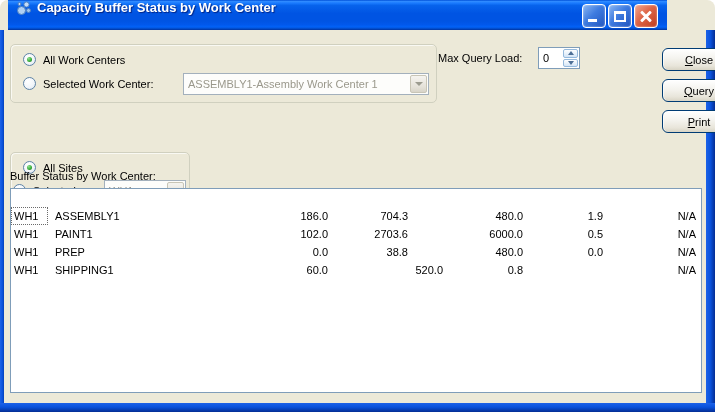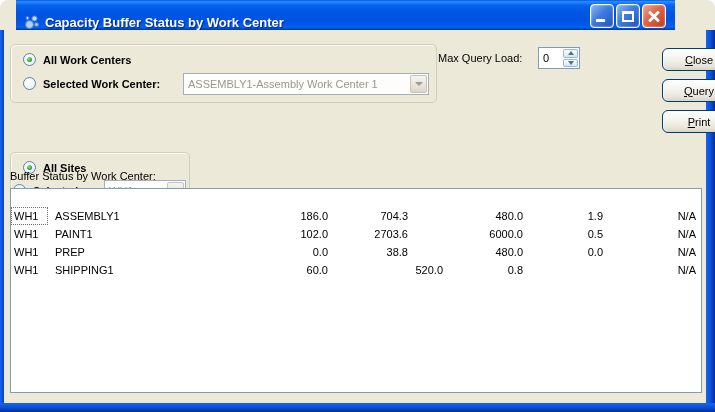--- a/index.html
+++ b/index.html
@@ -6,25 +6,25 @@
   body { font-family: "Liberation Sans", sans-serif; background: #ffffff; }
 
   .window {
     position: relative; width: 715px; height: 412px;
     border-radius: 8px 8px 0 0; overflow: hidden;
     background: #ECE9D8;
   }
 
   
   .titlebar {
-    position: absolute; left: 16px; top: 0; width: 659px; height: 30px;
+    position: absolute; left: 8px; top: 0; width: 659px; height: 30px;
     background: linear-gradient(180deg,
       #0050D8 0%, #2E8AFF 5%, #1B7CFF 10%, #0763EC 18%,
       #0054E3 45%, #0054E3 70%, #0158EC 82%, #0262F7 90%, #0146BE 97%, #00309C 100%);
-    display: flex; align-items: flex-end;
+    display: flex; align-items: flex-start;
   }
   .app-icon { width: 16px; height: 16px; margin: 0 5px 0 8px; flex: 0 0 auto; }
   .title-text {
     color: #fff; font-weight: bold; font-size: 13px;
     text-shadow: 1px 1px 1px rgba(0,0,70,.6);
     white-space: nowrap;
   }
   .win-controls { position: absolute; right: 9px; top: 4px; display: flex; gap: 2px; }
   .win-btn {
     width: 24px; height: 24px; border: 1px solid #fff; border-radius: 4px;
@@ -54,21 +54,21 @@
   .client { position: absolute; left: 4px; top: 30px; width: 702px; height: 373px; background: #ECE9D8; }
 
   
   .groupbox {
     position: absolute; border: 1px solid #D0D0BF; border-radius: 5px;
     box-shadow: inset 1px 1px 0 rgba(255,255,255,.7);
   }
   .gb-workcenters { left: 6px; top: 14px; width: 427px; height: 59px; }
   .gb-sites      { left: 6px; top: 78px; width: 180px; height: 52px; margin-top: 44px; }
 
-  .radio-row { position: absolute; display: flex; align-items: center; cursor: pointer; font-weight: bold; }
+  .radio-row { position: absolute; display: flex; align-items: center; cursor: pointer; }
   .radio {
     width: 13px; height: 13px; border-radius: 50%; flex: 0 0 auto;
     border: 1px solid #5E83A6;
     background: radial-gradient(circle at 35% 30%, #FFFFFF 0%, #F2F6FA 55%, #D9E4EE 100%);
     position: relative; margin-right: 7px;
   }
   .radio.checked::after {
     content: ""; position: absolute; left: 3px; top: 3px; width: 5px; height: 5px;
     border-radius: 50%;
     background: radial-gradient(circle at 35% 30%, #8FE08F 0%, #3CB03C 55%, #187818 100%);

